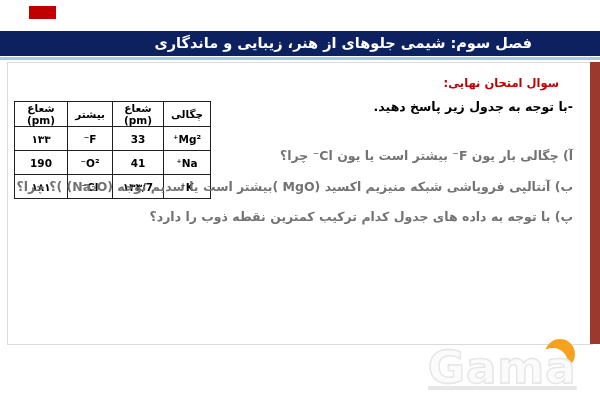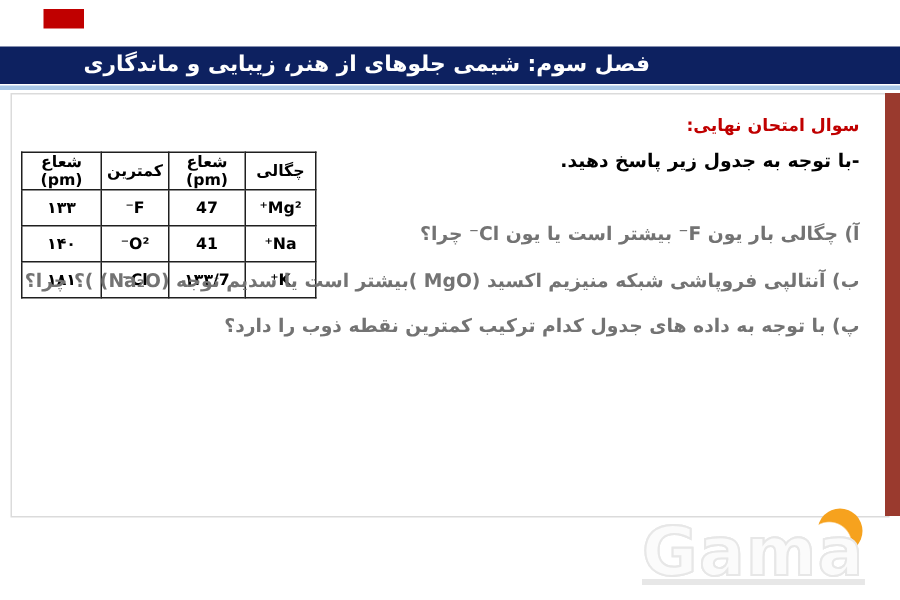--- a/index.html
+++ b/index.html
@@ -8,39 +8,39 @@
     background:#ffffff;
     font-family:"DejaVu Sans",sans-serif;
   }
   .accent-square{
     position:absolute;left:29px;top:6px;width:27px;height:13px;
     background:#C00000;
   }
   .title-bar{
     position:absolute;left:0;top:31px;width:600px;height:25px;
     background:#0D2160;color:#ffffff;
-    direction:rtl;text-align:center;
-    box-sizing:border-box;padding-right:111px;
+    direction:rtl;text-align:right;
+    box-sizing:border-box;padding-right:68px;
     font-size:14.5px;font-weight:bold;line-height:25px;
     white-space:nowrap;
   }
   .blue-underline{
     position:absolute;left:0;top:57px;width:600px;height:3px;
     background:#A8C8E8;
   }
   .content-frame{
     position:absolute;left:7px;top:62px;width:584px;height:281px;
     border:1px solid #DBDBDB;background:#ffffff;
   }
   .side-accent-bar{
     position:absolute;left:590px;top:62px;width:10px;height:282px;
     background:#9A3A2E;
   }
   .exam-label{
-    position:absolute;right:27px;top:76px;
+    position:absolute;right:41px;top:76px;
     color:#C00000;font-weight:bold;font-size:11.5px;
     direction:rtl;white-space:nowrap;
   }
   .intro-line{
     position:absolute;right:27px;top:99px;
     color:#000000;font-weight:bold;font-size:12.5px;
     direction:rtl;white-space:nowrap;text-align:center;
   }
   .question{
     position:absolute;right:27px;
@@ -88,34 +88,34 @@
 <div class="side-accent-bar"></div>
 
 <div class="exam-label">سوال امتحان نهایی:</div>
 <div class="intro-line">-با توجه به جدول زیر پاسخ دهید.</div>
 
 <table class="ion-table">
   <tbody>
     <tr>
       <th class="col-cation">چگالی</th>
       <th class="col-crad">شعاع (pm)</th>
-      <th class="col-anion">کمترین</th>
+      <th class="col-anion">بیشتر</th>
       <th class="col-arad">شعاع (pm)</th>
     </tr>
     <tr>
       <td>Mg²⁺</td>
-      <td>47</td>
+      <td>33</td>
       <td>F⁻</td>
       <td>۱۳۳</td>
     </tr>
     <tr>
       <td>Na⁺</td>
       <td>41</td>
       <td>O²⁻</td>
-      <td>۱۴۰</td>
+      <td>190</td>
     </tr>
     <tr>
       <td>K⁺</td>
       <td>۱۳۳/7</td>
       <td>Cl⁻</td>
       <td>۱۸۱</td>
     </tr>
   </tbody>
 </table>
 

